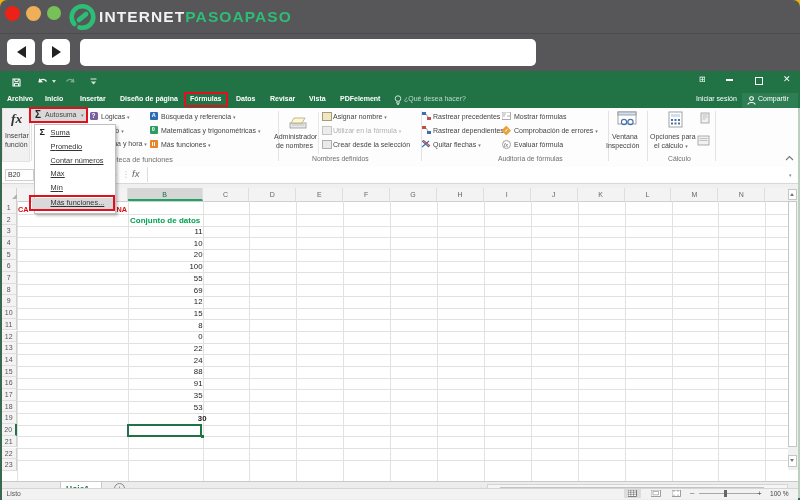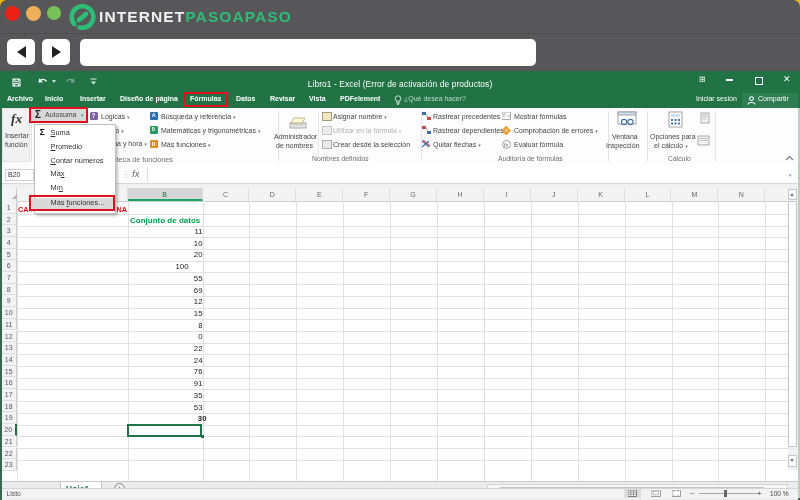--- a/index.html
+++ b/index.html
@@ -43,21 +43,21 @@
   
   #sheetbar{position:absolute;left:2px;top:398.5px;width:796px;height:18px;background:#ececec;
             border-top:1px solid #c9c9c9;margin-top:11px;}
   #statusbar{position:absolute;left:2px;top:416.5px;width:796px;height:10px;background:#f2f2f2;
              border-top:1px solid #d5d5d5;}
   
   .redbox{position:absolute;border:2.5px solid #e2101f;box-sizing:border-box;z-index:60;}
   
   #menu{position:absolute;left:33.5px;top:123.5px;width:80.5px;height:88px;background:#fff;
         border:1px solid #bfbfbf;box-shadow:1.5px 1.5px 2.5px rgba(0,0,0,.22);z-index:50;}
-  .mi{position:absolute;left:16px;font-size:7.4px;color:#333;white-space:nowrap;}
+  .mi{position:absolute;left:16px;font-size:7.4px;color:#333;white-space:nowrap;text-decoration:underline;}
 </style>
 </head>
 <body>
 <div id="page">
 
   <div id="chrome">
     <div class="circ" style="left:4.8px;top:5.8px;width:15px;height:15px;background:#ee2118;"></div>
     <div class="circ" style="left:25.5px;top:5.8px;width:15px;height:15px;background:#efaf59;"></div>
     <div class="circ" style="left:46.8px;top:6.4px;width:14px;height:14px;background:#77c258;"></div>
 
@@ -93,21 +93,20 @@
         </svg>
       <div class="abs" style="left:52px;top:9px;width:0;height:0;border-left:2.5px solid transparent;border-right:2.5px solid transparent;border-top:3px solid #cfe3d8;"></div>
       <svg class="abs" style="left:63px;top:6px" width="13" height="10" viewBox="0 0 13 10">
           <path d="M11 5 C10 2 5 1.2 3.5 4.5" fill="none" stroke="#7ea894" stroke-width="1.4"></path>
           <path d="M10.8 1.2 L11.4 5.6 L7 5.2 Z" fill="#7ea894"></path>
         </svg>
       <svg class="abs" style="left:90px;top:7px" width="7" height="8" viewBox="0 0 7 8">
           <path d="M0.5 1 h6" stroke="#cfe3d8" stroke-width="1.1"></path>
           <path d="M0.8 3.4 L3.5 6.4 L6.2 3.4 Z" fill="#cfe3d8"></path>
         </svg>
-      <div class="abs" style="left:0;top:8px;width:800px;text-align:center;color:#fff;font-size:8.4px;letter-spacing:.1px;">Libro1 - Excel (Error de activación de productos)</div>
 
       <div class="abs" style="left:699px;top:4px;color:#fff;font-size:8px;">⊞</div>
       <div class="abs" style="left:726px;top:8px;width:7px;height:1.5px;background:#fff;"></div>
       <div class="abs" style="left:755px;top:6px;width:6px;height:6px;border:1.2px solid #fff;"></div>
       <div class="abs" style="left:783px;top:3px;color:#fff;font-size:9px;">✕</div>
     </div>
 
     <div id="tabrow">
       <div class="tab" style="left:7px;">Archivo</div>
       <div class="tab" style="left:45px;">Inicio</div>
@@ -332,30 +331,30 @@
           <div class="abs" style="left: 763.3px; top: 12.5px; width: 1px; height: 340px; background: rgb(225, 225, 225);"></div>
         </div>
 
       <div class="abs" style="left:16px;top:17px;font-size:7.3px;font-weight:bold;color:#d90f0f;">CA</div>
       <div class="abs" style="left:114.5px;top:17px;font-size:7.3px;font-weight:bold;color:#d90f0f;">NA</div>
       <div class="abs" style="left:128px;top:27.5px;font-size:8px;font-weight:bold;color:#00a24f;">Conjunto de datos</div>
       <div id="nums">
           <div class="num" style="left: 126px; top: 39px;">11</div>
           <div class="num" style="left: 126px; top: 50.7px;">10</div>
           <div class="num" style="left: 126px; top: 62.4px;">20</div>
-          <div class="num" style="left: 112px; top: 74.1px; text-align: right;">100</div>
+          <div class="num" style="left: 126px; top: 74.1px; text-align: right;">100</div>
           <div class="num" style="left: 126px; top: 85.8px;">55</div>
           <div class="num" style="left: 126px; top: 97.5px;">69</div>
           <div class="num" style="left: 126px; top: 109.2px;">12</div>
           <div class="num" style="left: 126px; top: 120.9px;">15</div>
           <div class="num" style="left: 126px; top: 132.6px;">8</div>
           <div class="num" style="left: 126px; top: 144.3px;">0</div>
           <div class="num" style="left: 126px; top: 156px;">22</div>
           <div class="num" style="left: 126px; top: 167.7px;">24</div>
-          <div class="num" style="left: 126px; top: 179.4px;">76</div>
+          <div class="num" style="left: 126px; top: 179.4px;">88</div>
           <div class="num" style="left: 126px; top: 191.1px;">91</div>
           <div class="num" style="left: 126px; top: 202.8px;">35</div>
           <div class="num" style="left: 126px; top: 214.5px;">53</div>
           <div class="num" style="left: 130px; top: 226.2px; font-weight: bold;">30</div>
         </div>
 
       <div class="abs" style="left:125px;top:236.1px;width:75px;height:12.9px;border:2px solid #217346;box-sizing:border-box;background:#fff;"></div>
       <div class="abs" style="left:198.5px;top:246.5px;width:3px;height:3px;background:#217346;"></div>
 
       <div class="abs" style="left:785.5px;top:0;width:10.5px;height:281.5px;background:#f0f0f0;">

